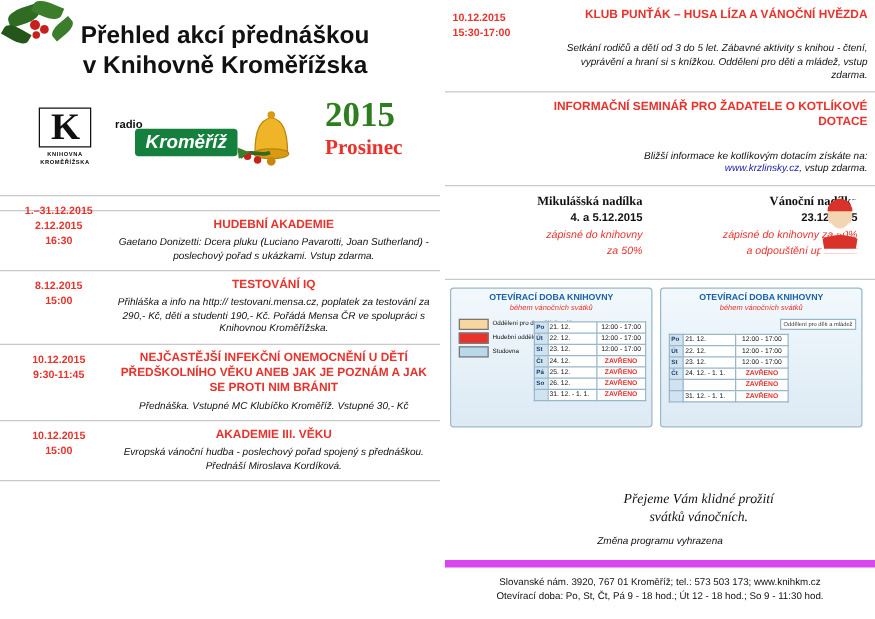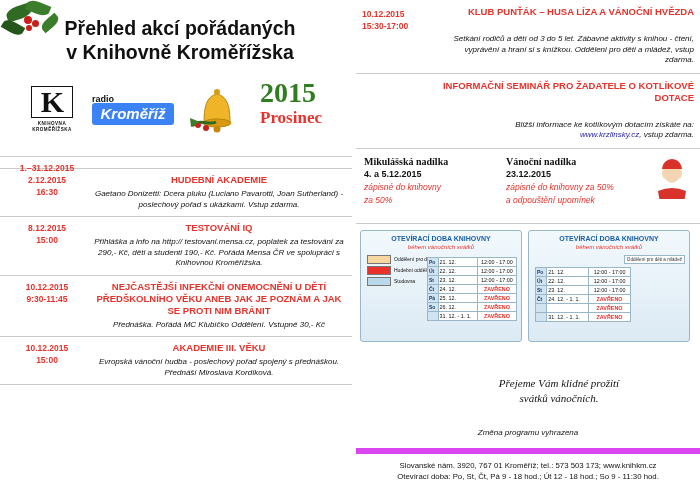--- a/index.html
+++ b/index.html
@@ -67,23 +67,23 @@
     position: absolute; left: 74px; top: 8px;
     width: 86px; height: 36px;
     background: #fff;
     border-radius: 4px;
   }
   .radio-word {
     position: absolute; left: 2px; top: 2px;
     font-size: 9px; font-weight: bold; color: #111;
   }
   .radio-kromeriz {
-    position: absolute; left: 2px; top: 11px;
+    position: absolute; left: 18px; top: 11px;
     width: 82px; height: 22px;
-    background: #3b82f6;
+    background: #15803d;
     border-radius: 3px;
     color: #fff;
     font-style: italic;
     font-weight: bold;
     font-size: 15px;
     line-height: 22px;
     text-align: center;
   }
   .bell-wrap {
     position: absolute; left: 170px; top: -2px;
@@ -201,21 +201,21 @@
 
   
   #promo {
     position: relative;
     height: 74px;
     border-bottom: 1px solid #c9c9c9;
   }
   .promo-col {
     position: absolute;
     top: 6px;
-    text-align: left;
+    text-align: right;
   }
   .promo-left { left: 8px; width: 150px; }
   .promo-right { left: 150px; width: 180px; }
   .promo-h {
     font-size: 10px;
     font-weight: bold;
     color: #111;
     line-height: 13px;
     font-family: "Liberation Serif", serif;
   }
@@ -318,21 +318,21 @@
   }
 
   
   #greeting {
     position: absolute;
     left: 0; top: 368px;
     width: 344px; height: 62px;
   }
   .greet-text {
     position: absolute;
-    left: 78px; top: 8px;
+    left: 78px; top: 24px;
     width: 250px;
     text-align: center;
     font-family: "Liberation Serif", serif;
     font-style: italic;
     font-size: 11px;
     line-height: 15px;
     color: #111;
   }
 
   #notice {
@@ -383,21 +383,21 @@
     <div class="leaf" style="left:6px;  top:6px;  width:26px; height:13px; transform:rotate(-18deg);"></div>
     <div class="leaf" style="left:26px; top:2px;  width:24px; height:12px; transform:rotate(22deg); background:#3b7d2a;"></div>
     <div class="leaf" style="left:2px;  top:22px; width:22px; height:11px; transform:rotate(30deg); background:#24551b;"></div>
     <div class="leaf" style="left:40px; top:18px; width:20px; height:10px; transform:rotate(-40deg); background:#3b7d2a;"></div>
     <div class="berry" style="left:24px; top:16px; width:8px; height:8px;"></div>
     <div class="berry" style="left:32px; top:20px; width:7px; height:7px;"></div>
     <div class="berry" style="left:26px; top:25px; width:6px; height:6px;"></div>
   </div>
 
   <div id="title-block">
-    <span>Přehled akcí pořádaných</span>
+    <span>Přehled akcí přednáškou</span>
     <span id="title-line2">v Knihovně Kroměřížska</span>
   </div>
 
   <div id="logo-row">
 
     <div class="logo-knihovna">
       <span class="logo-k-glyph">K</span>
       <div class="logo-knihovna-text">KNIHOVNA KROMĚŘÍŽSKA</div>
     </div>
 
@@ -457,21 +457,21 @@
     </div>
   </div>
 
   <div class="event">
     <div class="ev-date">
       <span>10.12.2015</span>
       <span class="ev-time">9:30-11:45</span>
     </div>
     <div class="ev-body">
       <div class="ev-title">NEJČASTĚJŠÍ INFEKČNÍ ONEMOCNĚNÍ U DĚTÍ PŘEDŠKOLNÍHO VĚKU ANEB JAK JE POZNÁM A JAK SE PROTI NIM BRÁNIT</div>
-      <div class="ev-desc">Přednáška. Pořádá MC Klubíčko Oddělení. Vstupné 30,- Kč</div>
+      <div class="ev-desc">Přednáška. Vstupné MC Klubíčko Kroměříž. Vstupné 30,- Kč</div>
     </div>
   </div>
 
   <div class="event">
     <div class="ev-date">
       <span>10.12.2015</span>
       <span class="ev-time">15:00</span>
     </div>
     <div class="ev-body">
       <div class="ev-title">AKADEMIE III. VĚKU</div>

